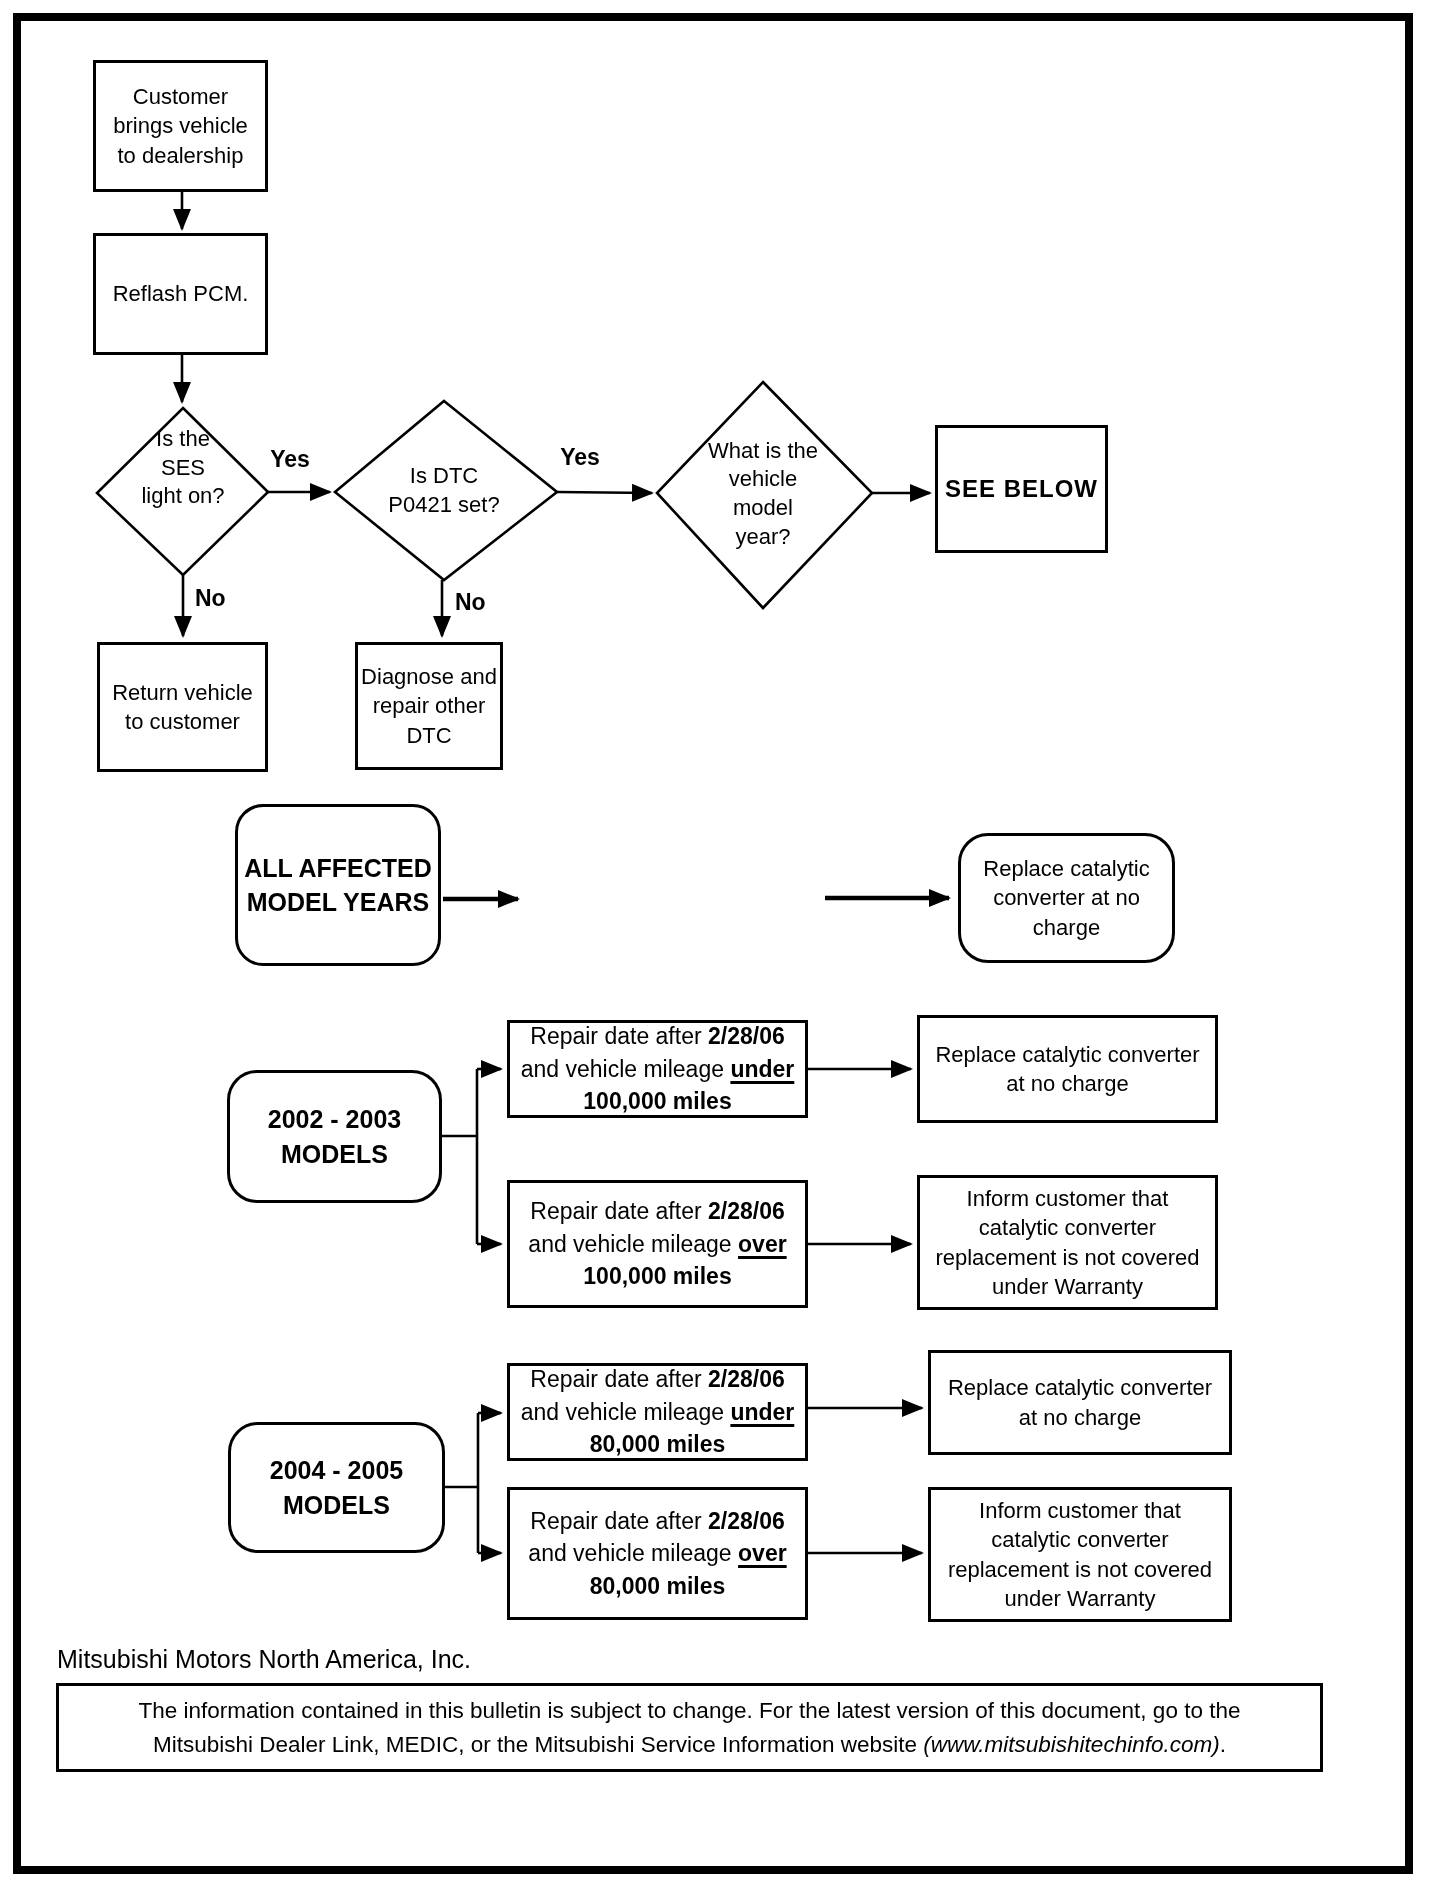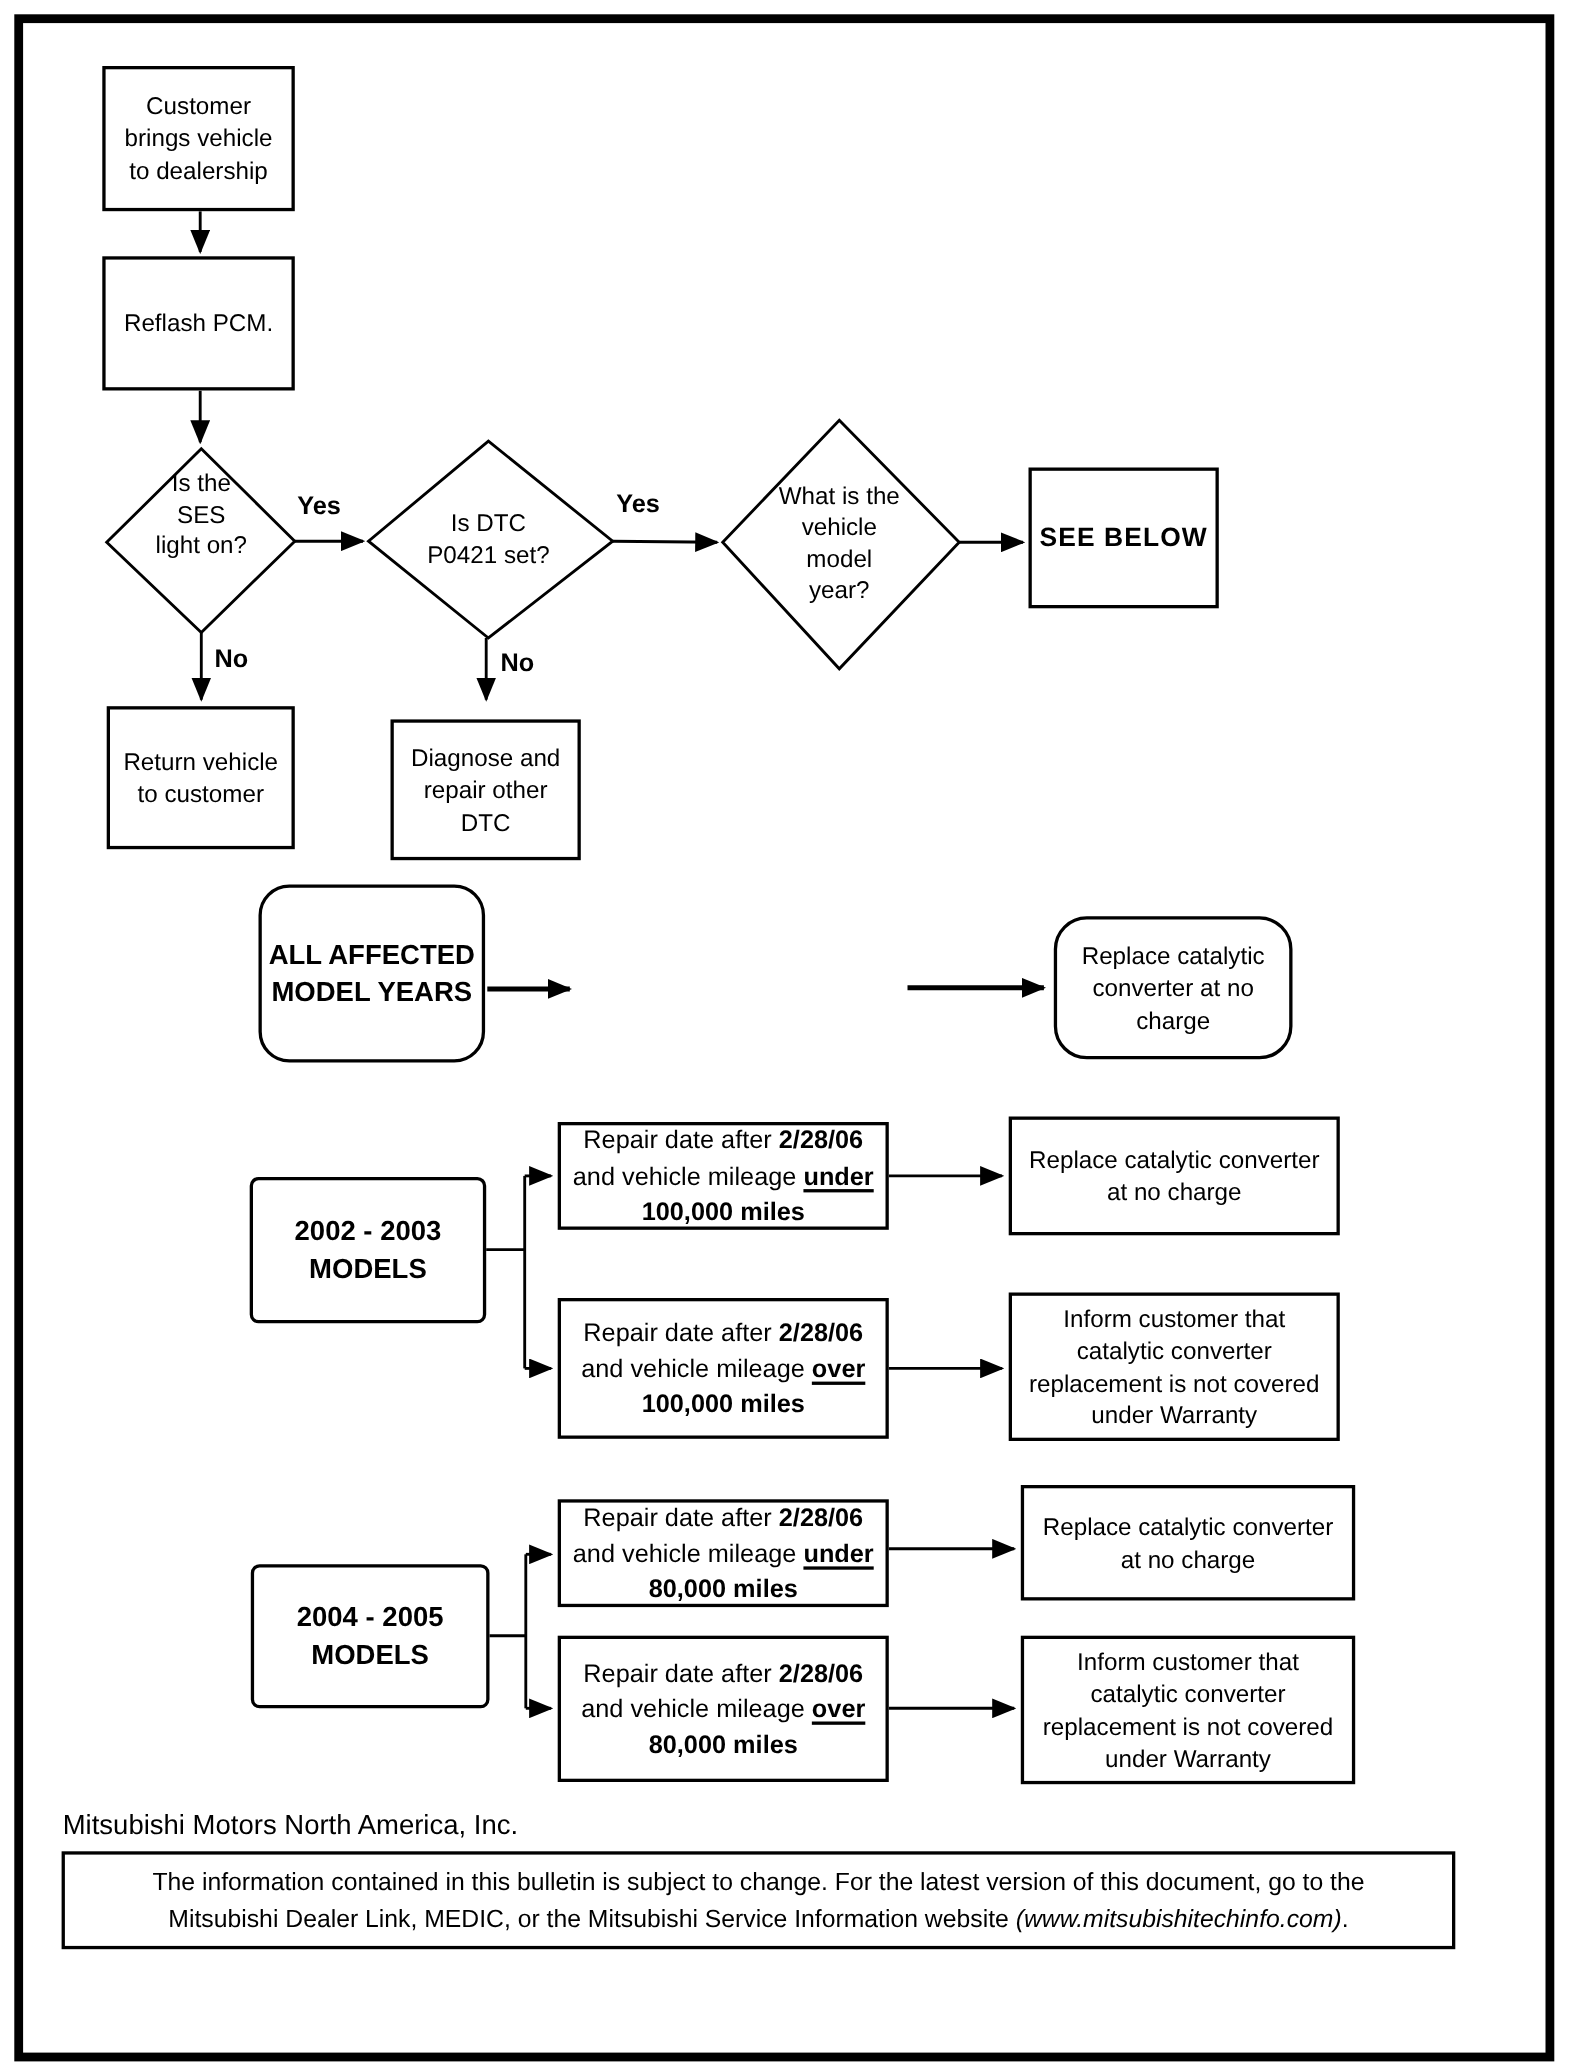--- a/index.html
+++ b/index.html
@@ -7,21 +7,21 @@
         font-family:"Liberation Sans","DejaVu Sans",sans-serif;color:#000;}
   .page-frame{position:absolute;left:13px;top:13px;width:1400px;height:1861px;
         border:8px solid #000;box-sizing:border-box;}
   svg.wires{position:absolute;left:0;top:0;width:1440px;height:1884px;}
   .ln{stroke:#000;stroke-width:2.6px;fill:none;}
   .ln-thick{stroke-width:4.5px;}
   .dia{fill:#fff;stroke:#000;stroke-width:2.6px;}
   .box{position:absolute;box-sizing:border-box;background:#fff;border:3px solid #000;
        display:flex;align-items:center;justify-content:center;text-align:center;
        font-size:22px;line-height:1.34;white-space:pre-line;}
-  .rounded{border-radius:8px;font-weight:700;font-size:25px;line-height:1.38;}
+  .rounded{border-radius:30px;font-weight:700;font-size:25px;line-height:1.38;}
   .dtext{position:absolute;display:flex;align-items:center;justify-content:center;
        text-align:center;font-size:22px;line-height:1.3;white-space:pre-line;}
   .lbl{position:absolute;font-size:23px;font-weight:600;}
   .lbl.ctr{text-align:center;}
   .see{font-weight:700;font-size:24px;letter-spacing:1px;}
   .rbox{font-size:23px;line-height:1.42;white-space:normal;flex-direction:column;}
   .rbox .bd{font-weight:700;}
   .rbox .ku{font-weight:700;text-decoration:underline;text-decoration-thickness:3px;text-underline-offset:4px;}
   .footer-company{position:absolute;left:57px;top:1645px;font-size:25px;}
   .notice{position:absolute;left:56px;top:1683px;width:1267px;height:89px;
@@ -88,21 +88,21 @@
 year?</div>
 
   <div class="lbl ctr" style="left:255px;top:446px;width:70px;">Yes</div>
   <div class="lbl ctr" style="left:545px;top:444px;width:70px;">Yes</div>
   <div class="lbl" style="left:195px;top:585px;">No</div>
   <div class="lbl" style="left:455px;top:589px;">No</div>
 
   <div class="box see" style="left:935px;top:425px;width:173px;height:128px;">SEE BELOW</div>
   <div class="box" style="left:97px;top:642px;width:171px;height:130px;">Return vehicle
 to customer</div>
-  <div class="box" style="left:355px;top:642px;width:173px;height:128px;margin-top:12px;">Diagnose and
+  <div class="box" style="left:355px;top:642px;width:148px;height:128px;">Diagnose and
 repair other
 DTC</div>
 
   <div class="box rounded" style="left:235px;top:804px;width:206px;height:162px;border-radius:28px;">ALL AFFECTED
 MODEL YEARS</div>
   <div class="box" style="left:958px;top:833px;width:217px;height:130px;border-radius:30px;">Replace catalytic
 converter at no
 charge</div>
 
   <div class="box rounded" style="left:227px;top:1070px;width:215px;height:133px;">2002 - 2003

